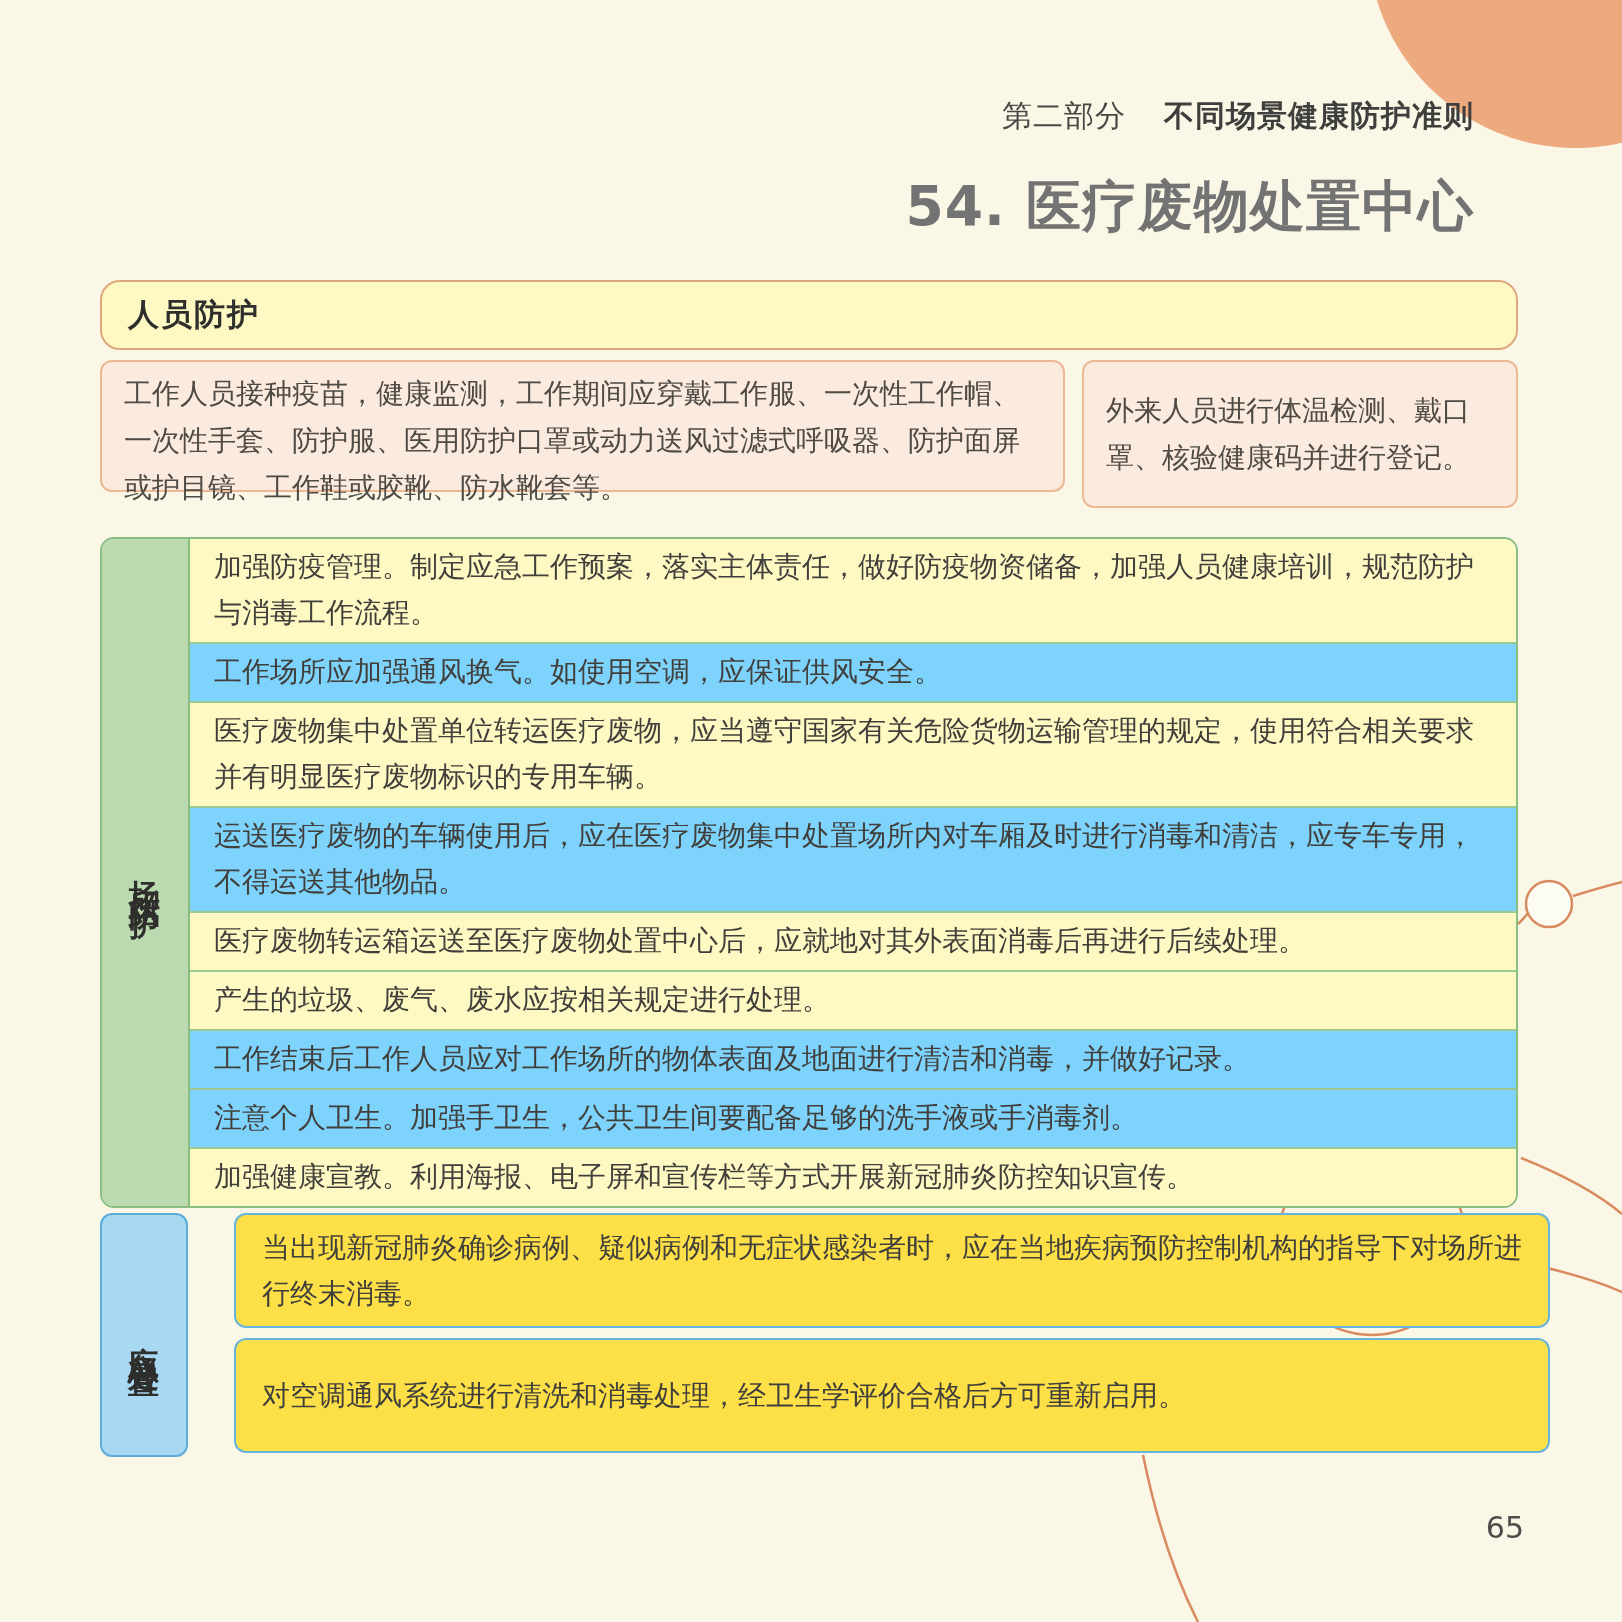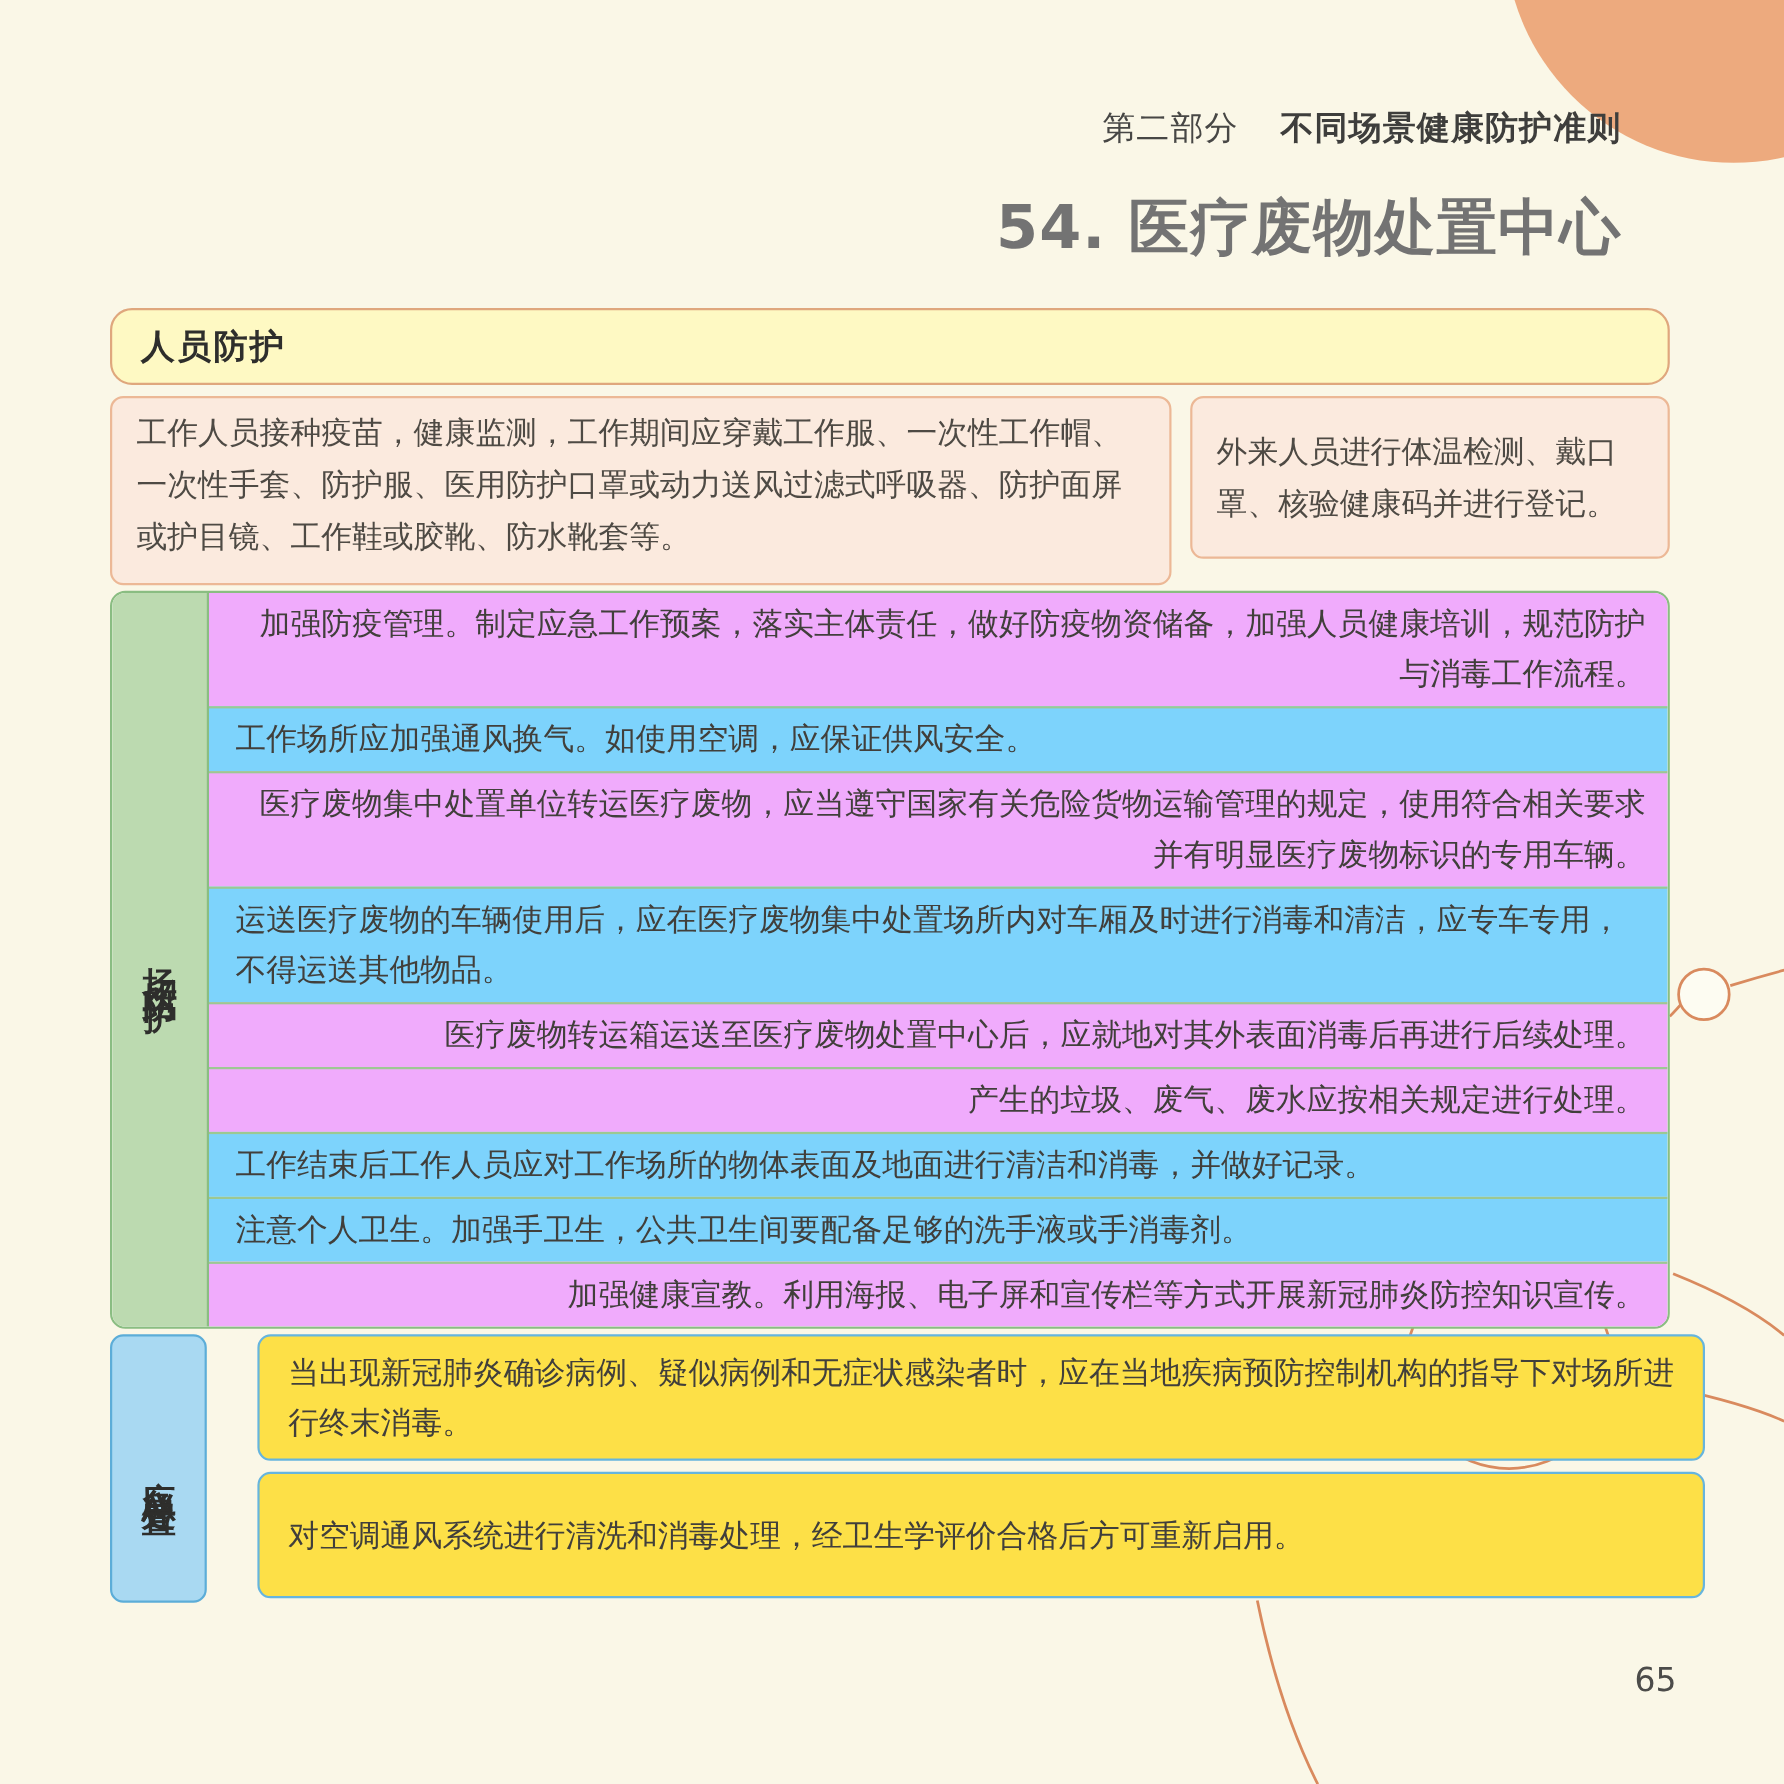--- a/index.html
+++ b/index.html
@@ -19,34 +19,34 @@
   .doc-header .ttl{font-weight:700;color:#3e3e3c;}
   .doc-title{top:170px;right:148px;font-size:55px;font-weight:700;color:#737373;white-space:nowrap;letter-spacing:1px;}
 
   
   .sec-bar{left:100px;top:280px;width:1418px;height:70px;box-sizing:border-box;
     background:#fef9c3;border:2px solid #dfa77d;border-radius:20px;
     display:flex;align-items:center;}
   .sec-bar span{font-size:31px;font-weight:700;color:#2e2e2c;padding-left:26px;letter-spacing:2px;}
   .peach-box{box-sizing:border-box;background:#fbeade;border:2px solid #ecb896;border-radius:12px;
     font-size:28px;line-height:47px;color:#4e4a44;}
-  .peach-box.b1{left:100px;top:360px;width:965px;height:172px;padding:8px 20px 8px 22px;}
+  .peach-box.b1{left:100px;top:360px;width:965px;height:132px;padding:8px 20px 8px 22px;}
   .peach-box.b2{left:1082px;top:360px;width:436px;height:148px;display:flex;align-items:center;padding:0 18px 0 22px;justify-content:flex-end;}
 
   
   .venue{left:100px;top:537px;width:1418px;box-sizing:border-box;
     border:2px solid #8abd82;border-radius:14px;overflow:hidden;display:flex;background:#fcfef6;}
   .vlabel-cell{width:86px;flex:0 0 86px;background:#bcdab0;border-right:2px solid #8abd82;
     display:flex;align-items:center;justify-content:center;}
   .vlabel{writing-mode:vertical-rl;text-orientation:upright;letter-spacing:9px;
     font-size:31px;font-weight:700;color:#2e2e2c;}
   .vrows{flex:1 1 auto;display:flex;flex-direction:column;}
   .vrow{padding:5px 20px 6px 24px;font-size:28px;line-height:46px;color:#413f3b;}
   .vrow + .vrow{border-top:2px solid #9cc893;}
-  .vrow.green{background:#f0abfc;text-align:right;}
+  .vrow.green{background:#fef9c3;}
   .vrow.light{background:#7dd3fc;}
 
   
   .em-label{left:100px;top:1213px;width:88px;height:244px;box-sizing:border-box;
     background:#a9d9f2;border:2px solid #5cadd8;border-radius:12px;
     display:flex;align-items:center;justify-content:center;}
   .em-label .vlabel{letter-spacing:7px;}
   .blue-box{left:202px;width:1316px;box-sizing:border-box;background:#fde047;
     border:2px solid #66b5de;border-radius:12px;font-size:28px;line-height:46px;color:#413f3b;margin-left:32px;}
   .blue-box.b1{top:1213px;height:115px;padding:10px 24px 0 26px;}

